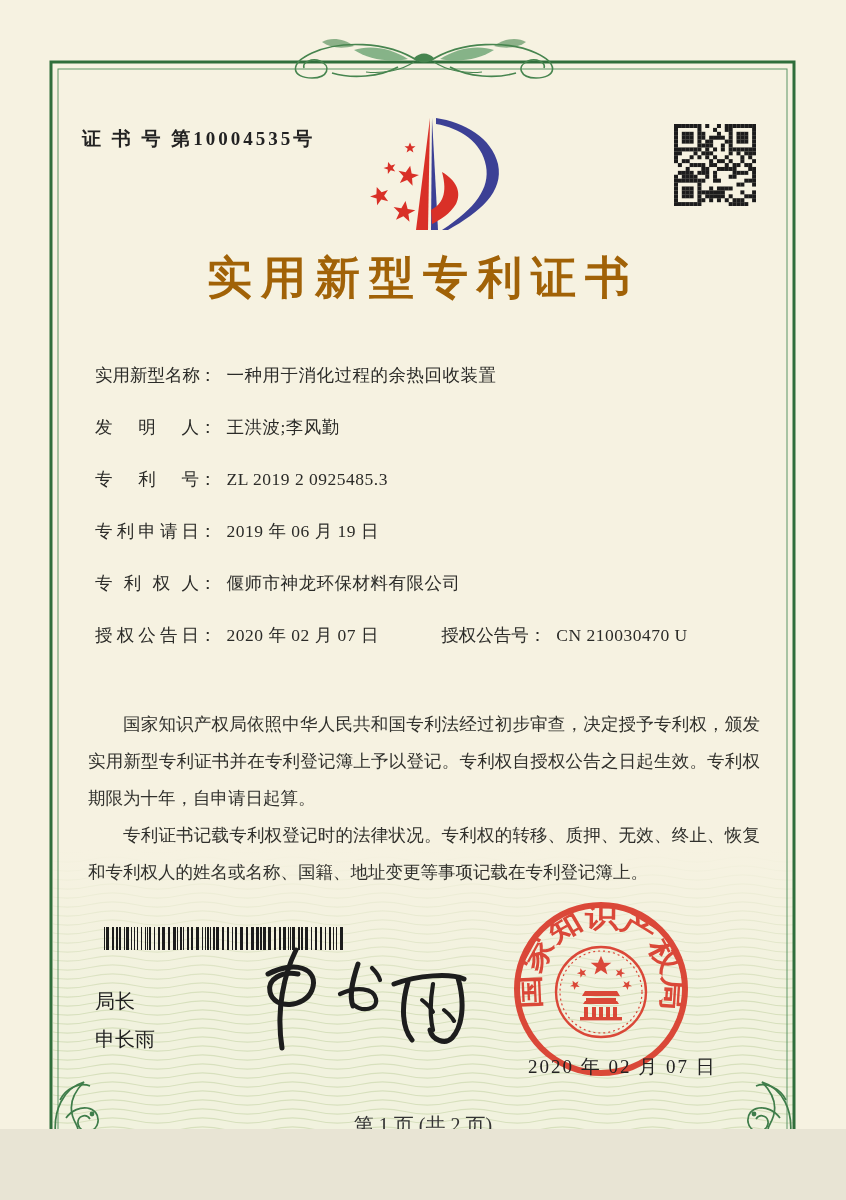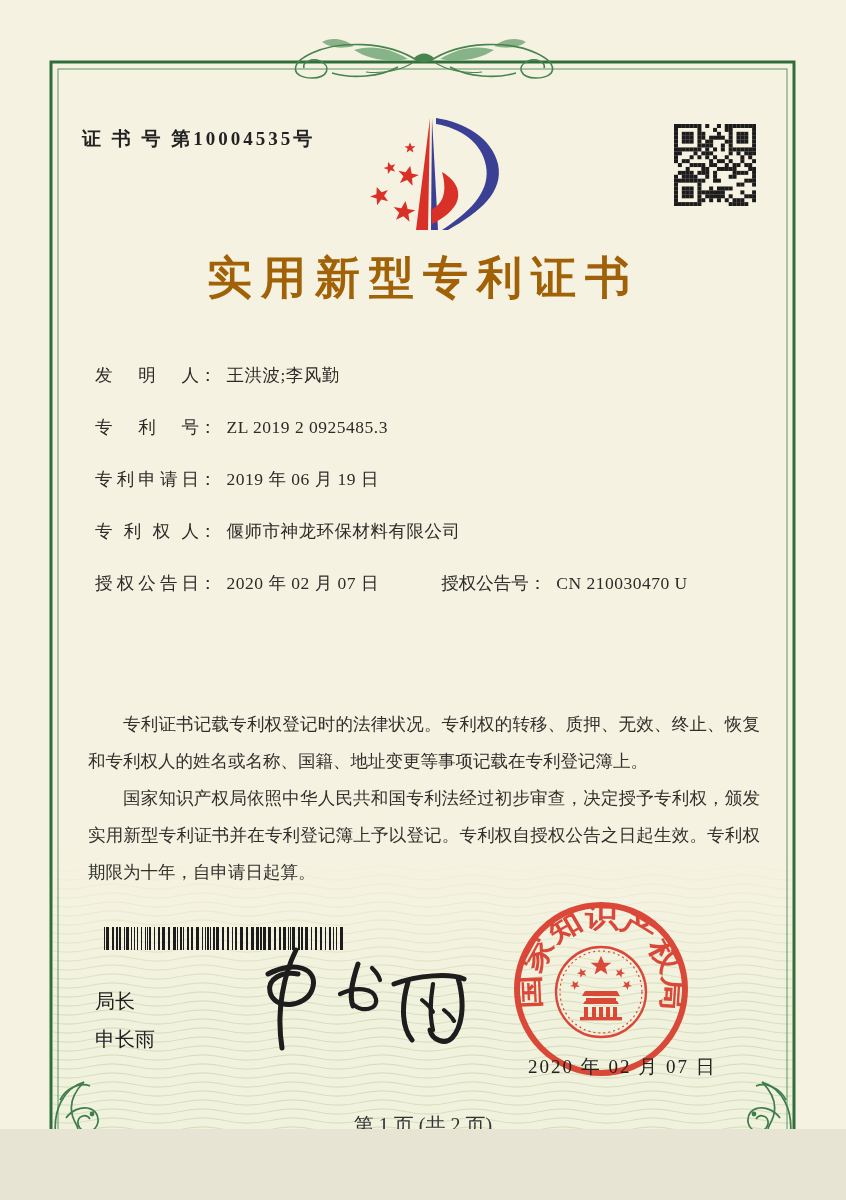--- a/index.html
+++ b/index.html
@@ -350,42 +350,45 @@
         <rect x="58.57" y="78.10" width="4" height="4" fill="#1c1c1c"></rect>
         <rect x="62.48" y="78.10" width="4" height="4" fill="#1c1c1c"></rect>
         <rect x="66.38" y="78.10" width="4" height="4" fill="#1c1c1c"></rect>
         <rect x="70.29" y="78.10" width="4" height="4" fill="#1c1c1c"></rect>
       </svg></div>
 
   <div class="layer title">实用新型专利证书</div>
 
   <div class="layer fields">
     <div class="frow">
+      <span class="flabel">实用新型名称</span><span class="fcolon">：</span><span class="fvalue">一种用于消化过程的余热回收装置</span>
+    </div>
+    <div class="frow">
       <span class="flabel">发明人</span><span class="fcolon">：</span><span class="fvalue">王洪波;李风勤</span>
     </div>
     <div class="frow">
       <span class="flabel">专利号</span><span class="fcolon">：</span><span class="fvalue">ZL 2019 2 0925485.3</span>
     </div>
     <div class="frow">
       <span class="flabel">专利申请日</span><span class="fcolon">：</span><span class="fvalue">2019 年 06 月 19 日</span>
     </div>
     <div class="frow">
       <span class="flabel">专利权人</span><span class="fcolon">：</span><span class="fvalue">偃师市神龙环保材料有限公司</span>
     </div>
     <div class="frow">
       <span class="flabel">授权公告日</span><span class="fcolon">：</span><span class="fvalue">2020 年 02 月 07 日</span>
       <span class="fextra">
         <span>授权公告号</span><span class="fcolon">：</span><span class="fvalue">CN 210030470 U</span>
       </span>
     </div>
   </div>
 
   <div class="layer bodytext">
+    <p>国家知识产权局依照中华人民共和国专利法经过初步审查，决定授予专利权，颁发实用新型专利证书并在专利登记簿上予以登记。专利权自授权公告之日起生效。专利权期限为十年，自申请日起算。</p>
     <p>专利证书记载专利权登记时的法律状况。专利权的转移、质押、无效、终止、恢复和专利权人的姓名或名称、国籍、地址变更等事项记载在专利登记簿上。</p>
-    <p>国家知识产权局依照中华人民共和国专利法经过初步审查，决定授予专利权，颁发实用新型专利证书并在专利登记簿上予以登记。专利权自授权公告之日起生效。专利权期限为十年，自申请日起算。</p>
   </div>
 
   <div class="layer barcode" id="barcode">
       <div style="width: 1px; margin-right: 1px;"></div>
       <div style="width: 3px; margin-right: 3px;"></div>
       <div style="width: 2px; margin-right: 2px;"></div>
       <div style="width: 2px; margin-right: 1px;"></div>
       <div style="width: 2px; margin-right: 3px;"></div>
       <div style="width: 1px; margin-right: 1px;"></div>
       <div style="width: 3px; margin-right: 2px;"></div>

